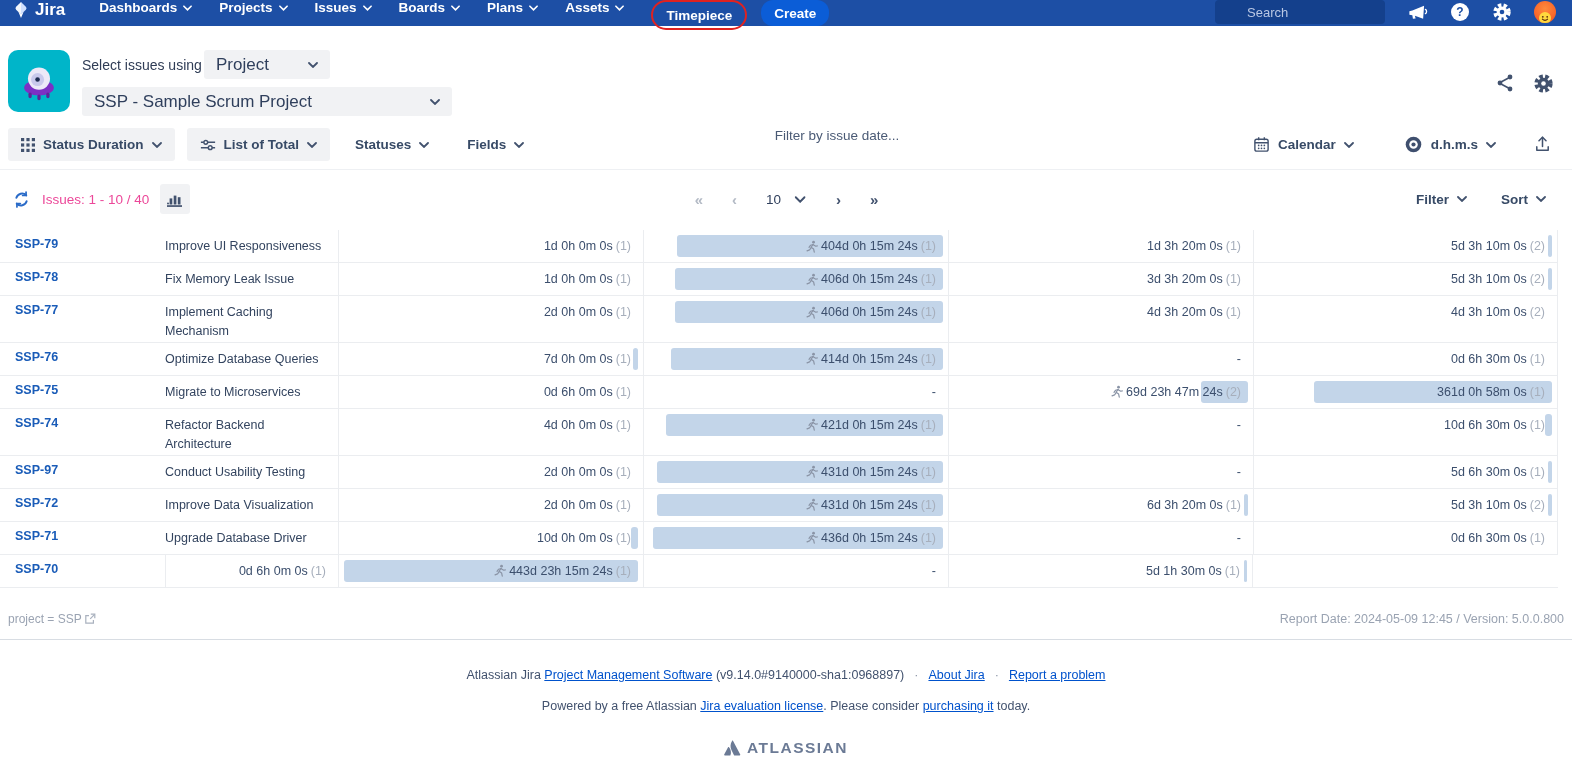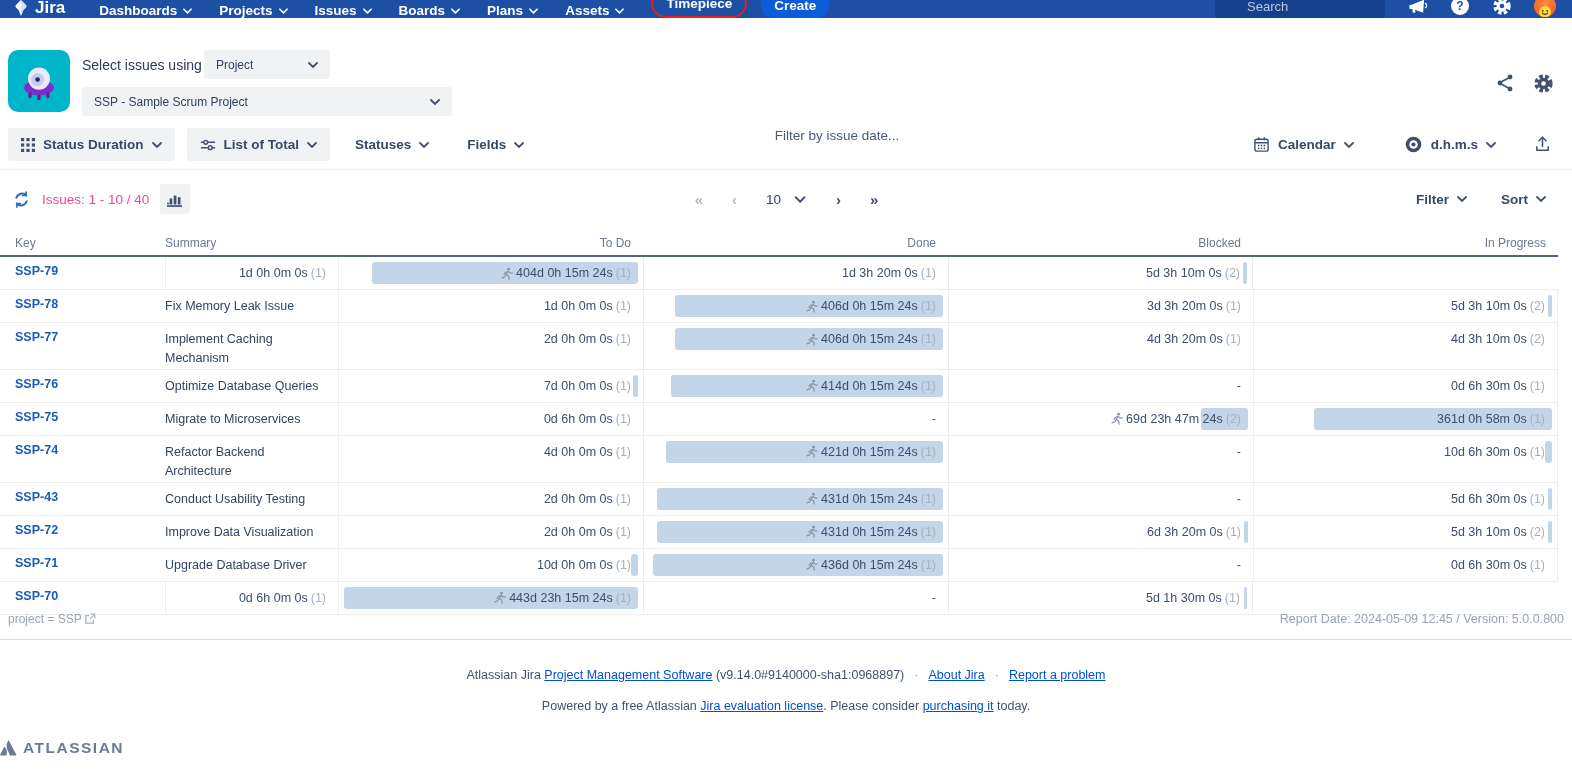--- a/index.html
+++ b/index.html
@@ -7,22 +7,22 @@
     --txt:#42526e; --dark:#344563; --muted:#9aa3b2; --cnt:#a7afbc;
     --key:#1a5cb8; --bluelink:#0052cc; --bar:#c3d5e9;
     --border:#ebedf0; --hdrline:#54657e; --btnbg:#f1f2f4;
   }
   *{box-sizing:border-box;margin:0;padding:0}
   body{width:1572px;height:775px;overflow:hidden;background:#fff;
        font-family:"Liberation Sans",sans-serif;color:var(--txt);position:relative}
   svg{display:block}
 
   
-  .navbar{position:absolute;top:0;left:0;width:1572px;height:18px;background:var(--nav);
-          display:flex;align-items:flex-end;color:#fff}
+  .navbar{position:absolute;top:0;left:0;width:1572px;height:26px;background:var(--nav);
+          display:flex;align-items:flex-start;color:#fff}
   .brand{display:flex;align-items:center;gap:5px;margin:0 34px 0 12px;font-size:17px;font-weight:700}
   .nav-link{display:flex;align-items:center;gap:6px;font-size:13.5px;font-weight:600;margin-right:27px;cursor:pointer}
   .chev{flex:none}
   .tp-wrap{border:2.5px solid #e02220;border-radius:15px;padding:4px 13px;margin-right:14px;cursor:pointer}
   .tp-wrap span{font-size:13.5px;font-weight:600}
   .create-btn{background:var(--create);color:#fff;border:none;border-radius:12px;height:26px;
               padding:0 13px;font-size:13.5px;font-weight:700;font-family:inherit;cursor:pointer}
   .nav-right{margin-left:auto;display:flex;align-items:center;gap:22px;margin-right:16px}
   .search-box{display:flex;align-items:center;gap:7px;background:var(--navdark);border-radius:4px;
               width:170px;height:24px;padding:0 25px}
@@ -31,21 +31,21 @@
   .nav-icon{cursor:pointer}
   .avatar{width:22px;height:22px;border-radius:50%;background:radial-gradient(circle at 50% 35%,#ff8a3c,#f4511e);
           display:flex;align-items:flex-end;justify-content:center;overflow:hidden;cursor:pointer}
 
   
   .app-header{position:absolute;top:33px;left:0;width:1572px;height:95px;background:#fff}
   .app-icon{position:absolute;left:8px;top:17px;width:62px;height:62px;border-radius:10px;background:#00b5c9;
             display:flex;align-items:center;justify-content:center}
   .sel-label{position:absolute;left:82px;top:24px;font-size:14px;color:#2f3c55}
   .select{background:var(--btnbg);border-radius:3px;height:29px;display:flex;align-items:center;
-          justify-content:space-between;padding:0 12px;font-size:12px;color:#2f3f5c;cursor:pointer}
+          justify-content:space-between;padding:0 12px;font-size:17px;color:#2f3f5c;cursor:pointer}
   .sel-mode{position:absolute;left:204px;top:17px;width:126px}
   .sel-project{position:absolute;left:82px;top:54px;width:370px}
   .hdr-icons{position:absolute;right:18px;top:40px;display:flex;gap:18px}
   .hdr-icons .nav-icon{color:var(--txt)}
 
   
   .toolbar{position:absolute;top:128px;left:0;width:1572px;height:42px;display:flex;align-items:flex-start;
            border-bottom:1px solid #eef0f3}
   .tb-btn{display:flex;align-items:center;gap:8px;height:33px;padding:0 13px;border-radius:3px;
           font-size:13.5px;font-weight:600;color:#374a66;cursor:pointer}
@@ -90,21 +90,21 @@
   .report-strip{position:absolute;top:599px;left:0;width:1572px;height:41px;border-bottom:1px solid #d8dde3}
   .query{position:absolute;left:8px;top:13px;font-size:12px;color:var(--muted);display:flex;gap:2px;align-items:center}
   .report-info{position:absolute;right:8px;top:13px;font-size:12.5px;color:var(--muted)}
 
   
   .jira-footer{position:absolute;top:640px;left:0;width:1572px;text-align:center;font-size:12.5px;color:#42526e}
   .jf-line1{margin-top:28px}
   .jf-line2{margin-top:17px}
   .jira-footer a{color:var(--bluelink);text-decoration:underline;cursor:pointer}
   .jf-sep{color:#8a94a6;margin:0 10px}
-  .brand-logo{margin-top:26px;display:flex;align-items:center;justify-content:flex-start;gap:6px;
+  .brand-logo{margin-top:26px;display:flex;align-items:center;justify-content:center;gap:6px;
               color:#6b7a95;font-size:15.5px;font-weight:700;letter-spacing:1.5px}
 </style>
 </head>
 <body>
 
 <nav class="navbar">
   <div class="brand">
     <span>
       <svg width="18" height="18" viewBox="0 0 20 20">
           <path fill="#fff" d="M10 1 4.6 6.4a2.3 2.3 0 0 0 0 3.2L10 15l1.6-5L10 1z" opacity=".95"></path>
@@ -374,31 +374,24 @@
     <span class="tb-btn">
       <span>Sort</span>
       <svg width="10" height="6" viewBox="0 0 10 6">
           <path d="M1 1l4 4 4-4" stroke="#42526e" stroke-width="1.8" fill="none" stroke-linecap="round"></path>
         </svg>
     </span>
   </div>
 </div>
 
 <div class="table">
-  <div class="thead">
-    <div class="th key">Key</div>
-    <div class="th">Summary</div>
-    <div class="th right">To Do</div>
-    <div class="th right">Done</div>
-    <div class="th right">Blocked</div>
-    <div class="th right">In Progress</div>
-  </div>
   <div id="tbody">
       <div class="trow">
         <div class="cell keycell"><a class="keylink">SSP-79</a></div>
+        <div class="cell sumcell">Improve UI Responsiveness</div>
         <div class="cell dur">
           <span class="val">1d 0h 0m 0s<span class="cnt">(1)</span></span>
         </div>
         <div class="cell dur">
           <div class="bar" style="width: 87.5%;"></div>
           <span class="val"><svg class="runner" width="13" height="13" viewBox="0 0 14 14" fill="none" stroke="#8a94a6" stroke-width="1.3" stroke-linecap="round" stroke-linejoin="round">
               <circle cx="9.2" cy="2.4" r="1.5" fill="#8a94a6" stroke="none"></circle>
               <path d="M8.8 4.6 6.6 7.8l2.7 1.9.7 3.3"></path>
               <path d="M8.8 4.9 5.9 5.7 4.3 7.9"></path>
               <path d="M9.3 5.3l2.3 1.4 1.7-.4"></path>
@@ -526,21 +519,21 @@
         </div>
         <div class="cell dur">
           <span class="val">-</span>
         </div>
         <div class="cell dur">
           <div class="bar" style="width: 2.3%;"></div>
           <span class="val">10d 6h 30m 0s<span class="cnt">(1)</span></span>
         </div>
       </div>
       <div class="trow">
-        <div class="cell keycell"><a class="keylink">SSP-43</a></div>
+        <div class="cell keycell"><a class="keylink">SSP-97</a></div>
         <div class="cell sumcell">Conduct Usability Testing</div>
         <div class="cell dur">
           <span class="val">2d 0h 0m 0s<span class="cnt">(1)</span></span>
         </div>
         <div class="cell dur">
           <div class="bar" style="width: 94%;"></div>
           <span class="val"><svg class="runner" width="13" height="13" viewBox="0 0 14 14" fill="none" stroke="#8a94a6" stroke-width="1.3" stroke-linecap="round" stroke-linejoin="round">
               <circle cx="9.2" cy="2.4" r="1.5" fill="#8a94a6" stroke="none"></circle>
               <path d="M8.8 4.6 6.6 7.8l2.7 1.9.7 3.3"></path>
               <path d="M8.8 4.9 5.9 5.7 4.3 7.9"></path>

